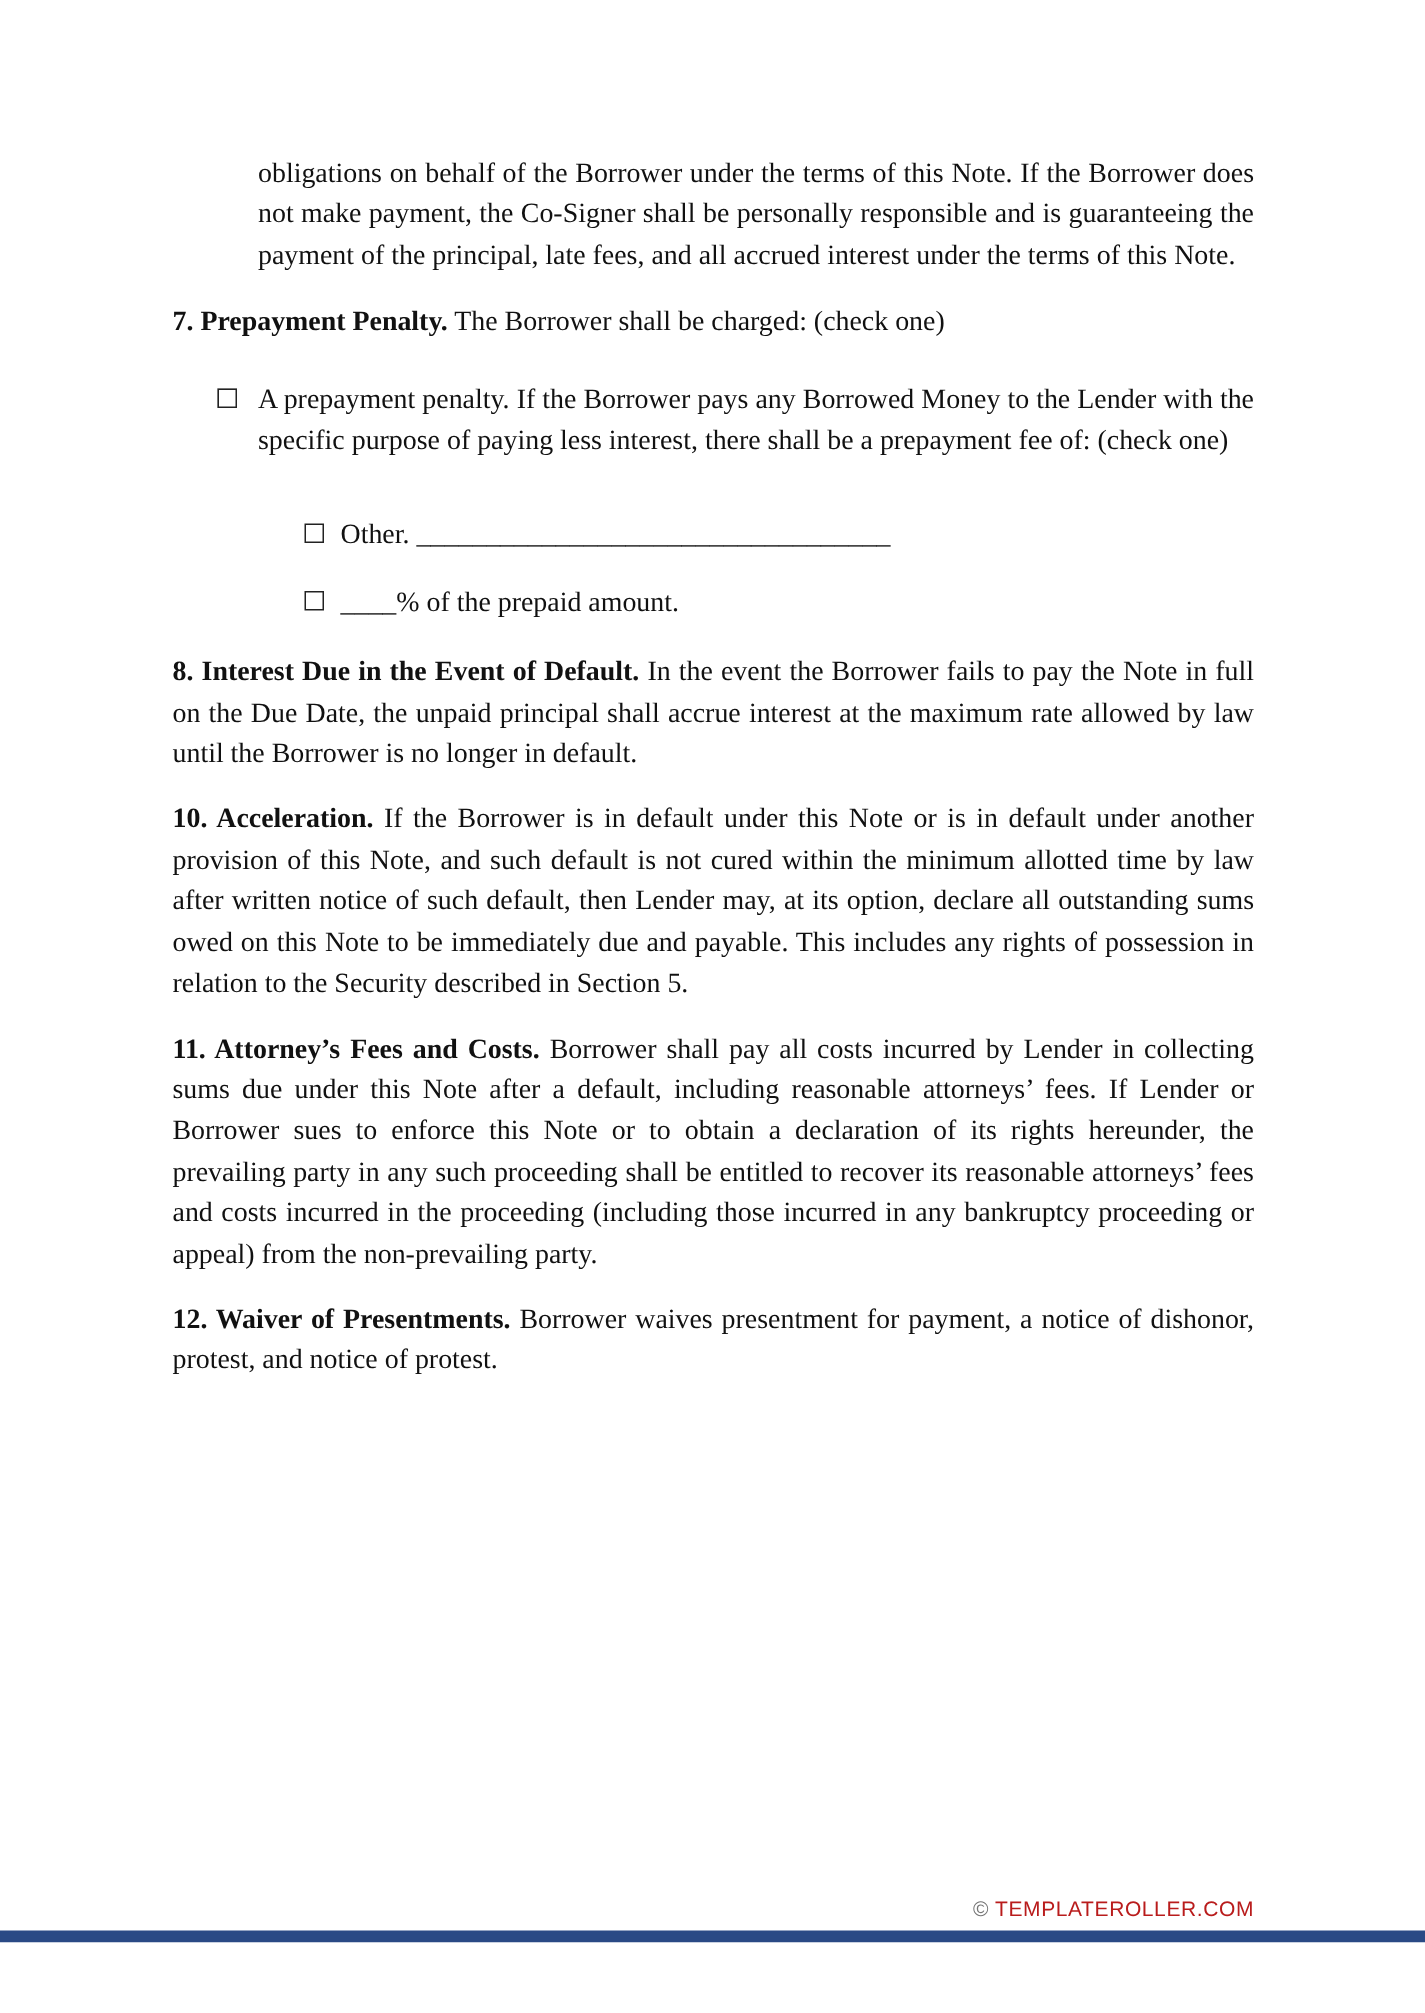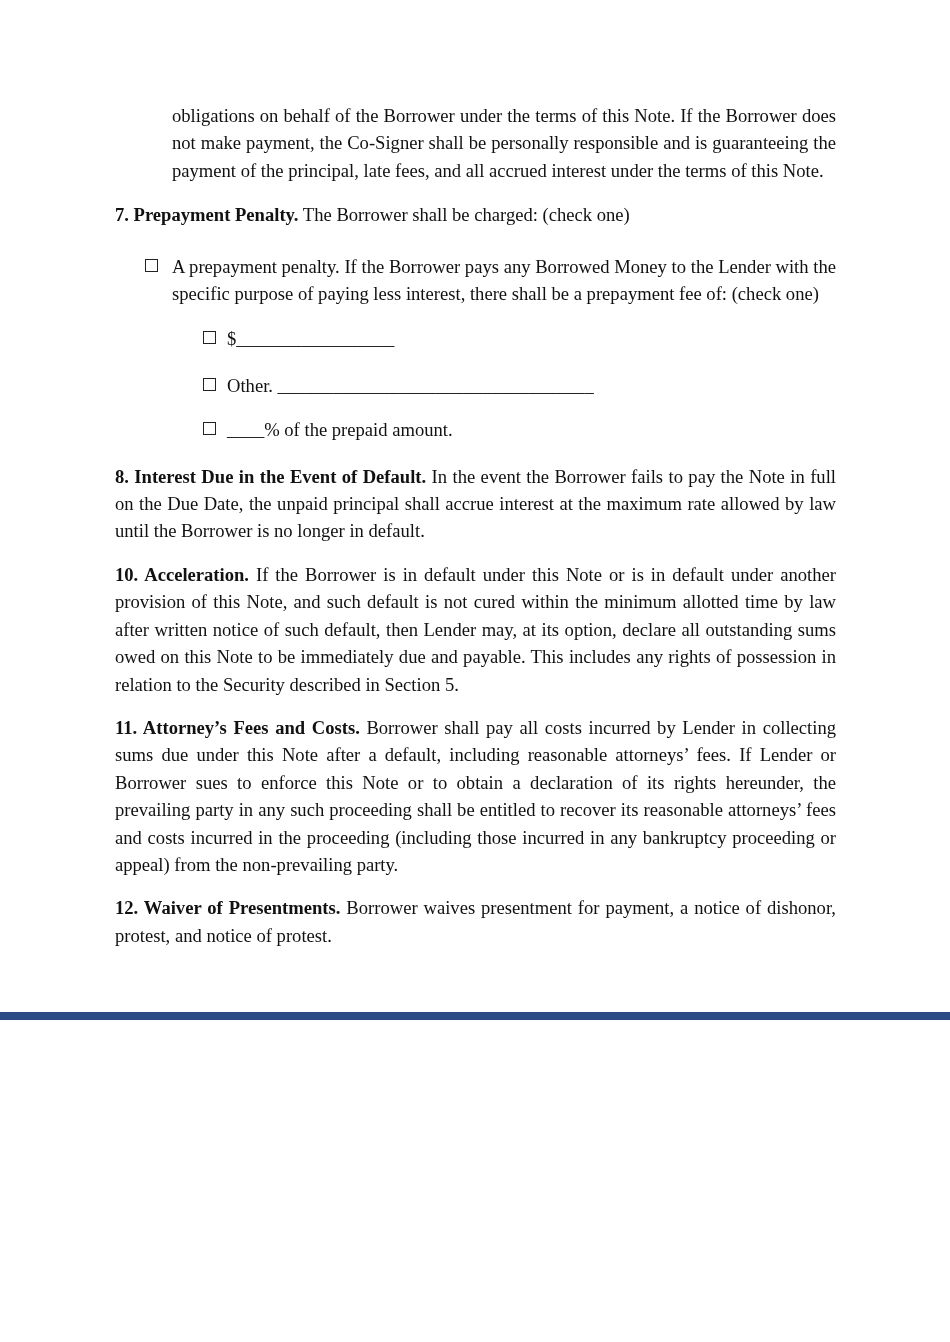--- a/index.html
+++ b/index.html
@@ -4,21 +4,21 @@
 <style>
   html, body { margin: 0; padding: 0; }
   body {
     width: 950px;
     font-family: "Liberation Serif", serif;
     background: #ffffff;
   }
   .page {
     position: relative;
     width: 950px;
-    height: 1020px;
+    height: 1295px;
     background: #ffffff;
     overflow: hidden;
     box-sizing: border-box;
     padding: 102px 114px 0 115px;
     font-size: 18.6px;
     line-height: 27.4px;
     color: #111111;
   }
   .para {
     text-align: justify;
@@ -29,21 +29,21 @@
   .mb24 { margin-bottom: 24px; }
   b, .bold { font-weight: bold; }
 
   
   .check-item {
     position: relative;
     padding-left: 57px;
     text-align: justify;
     margin: 0 0 18px 0;
   }
-  .check-item.mb20 { margin-bottom: 18px; }
+  .check-item.mb20 { margin-bottom: 36px; }
   .cbx {
     position: absolute;
     left: 30px;
     top: 6px;
     width: 13px;
     height: 13px;
     border: 1.6px solid #222222;
     background: #ffffff;
     box-sizing: border-box;
     display: inline-block;
@@ -91,24 +91,20 @@
 
   <div class="check-item">
     <span class="cbx"></span>
   </div>
 
   <div class="check-item mb20">
     <span class="cbx"></span>
     <span>A prepayment penalty. If the Borrower pays any Borrowed Money to the Lender with the specific purpose of paying less interest, there shall be a prepayment fee of: (check one)</span>
   </div>
 
-  <div class="check-sub">
-    <span class="cbx"></span>
-    <span>$_________________</span>
-  </div>
 
   <div class="check-sub mb17">
     <span class="cbx"></span>
     <span>Other. __________________________________</span>
   </div>
 
   <div class="check-sub">
     <span class="cbx"></span>
     <span>____% of the prepaid amount.</span>
   </div>

